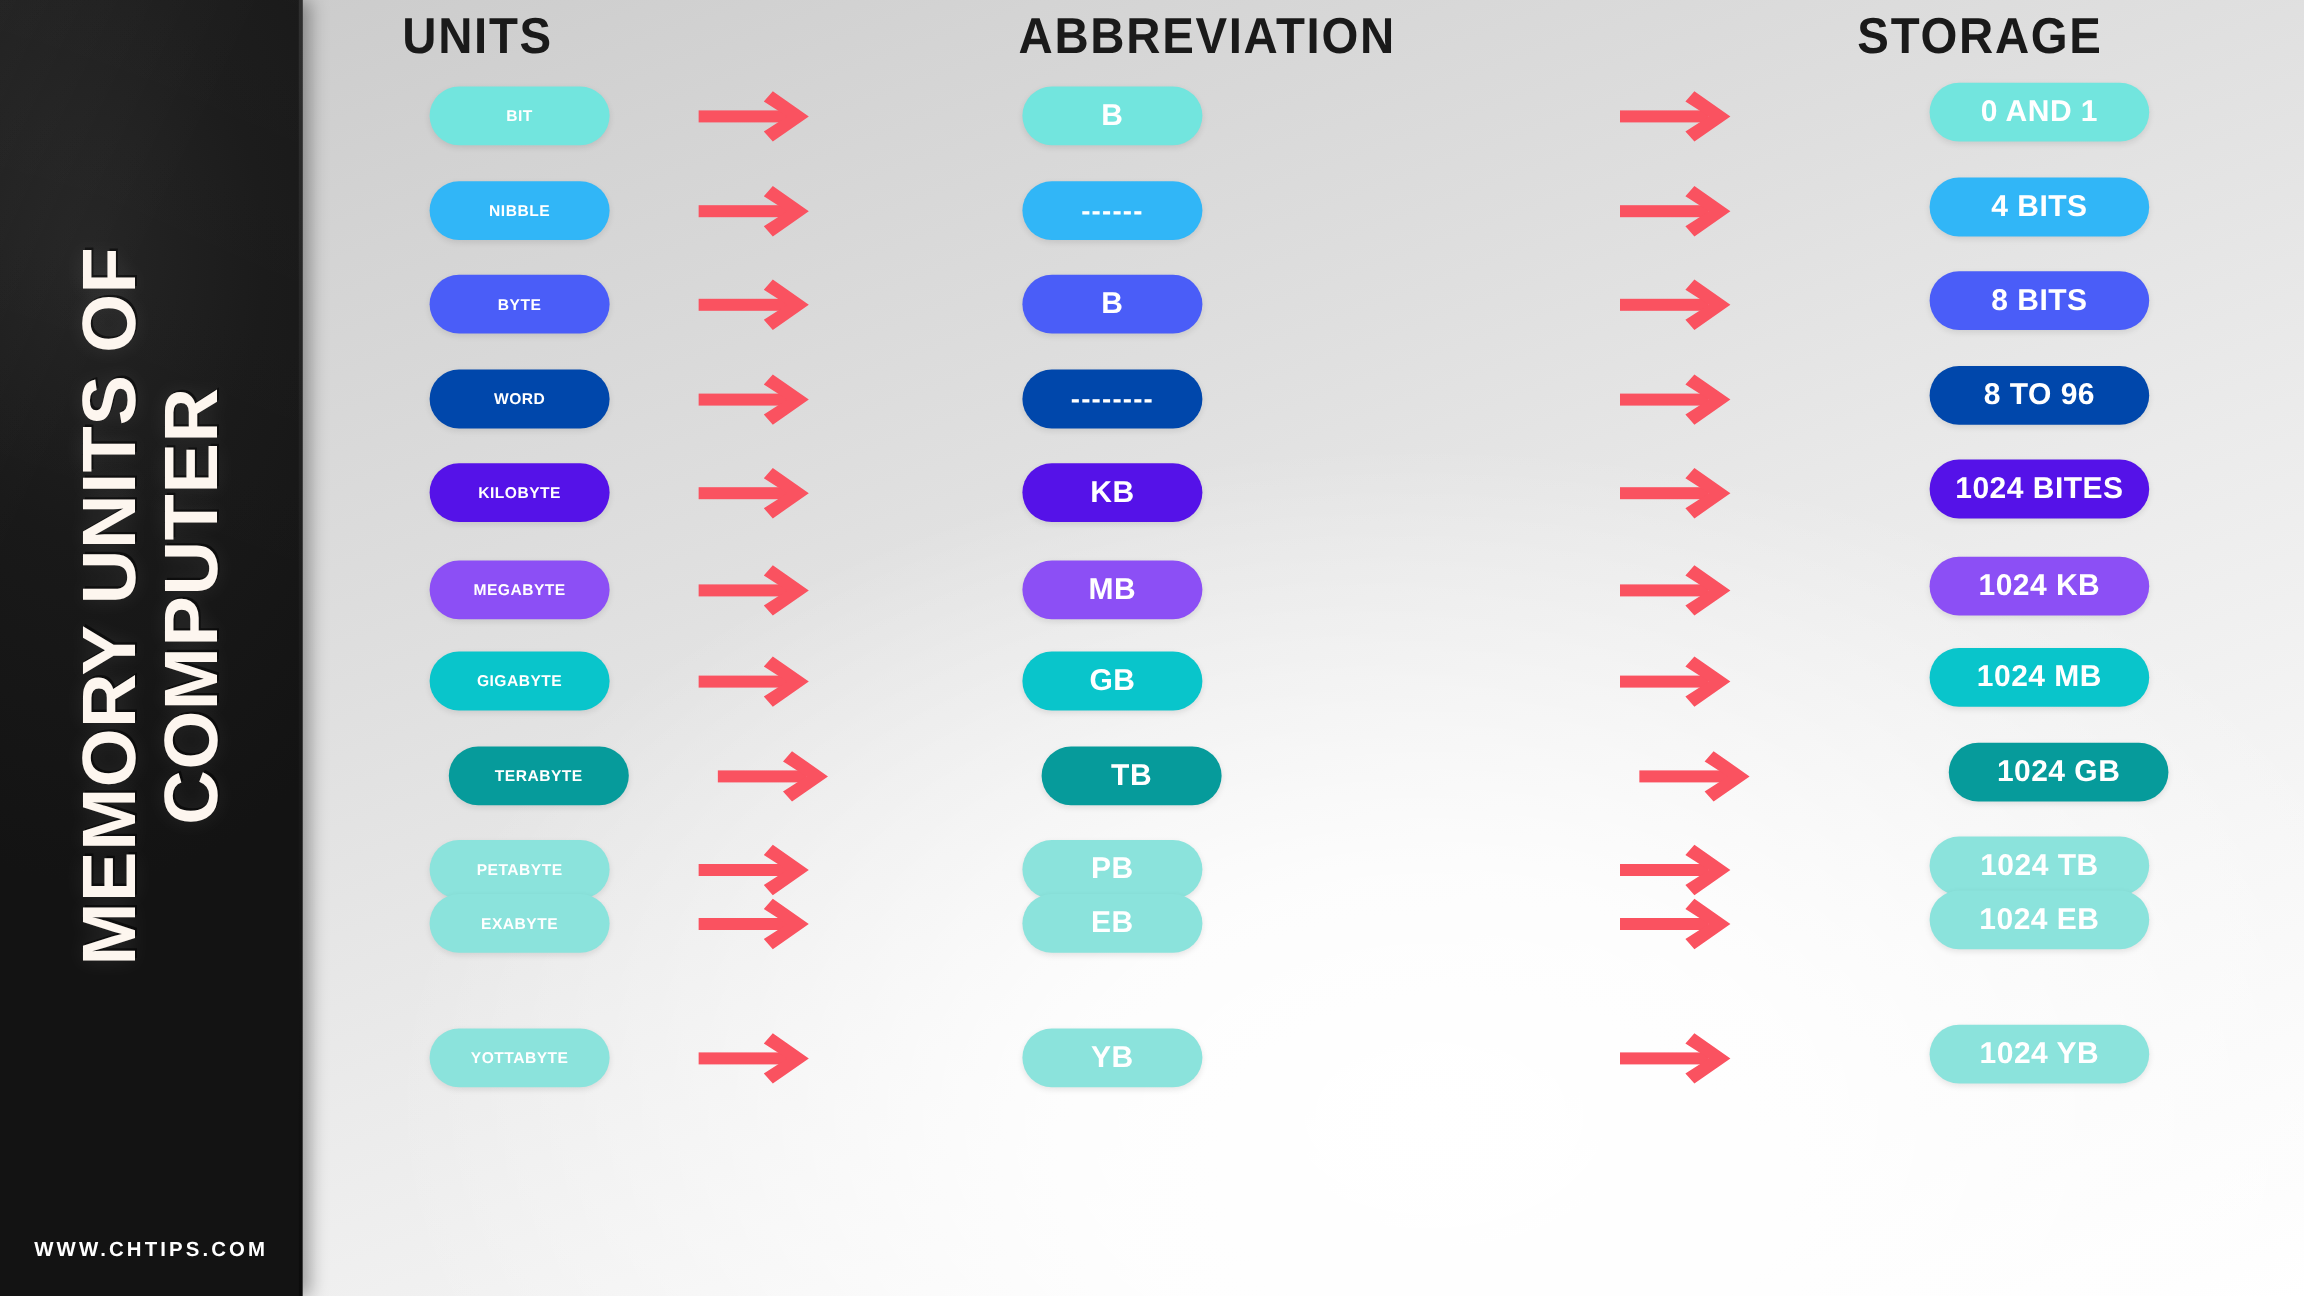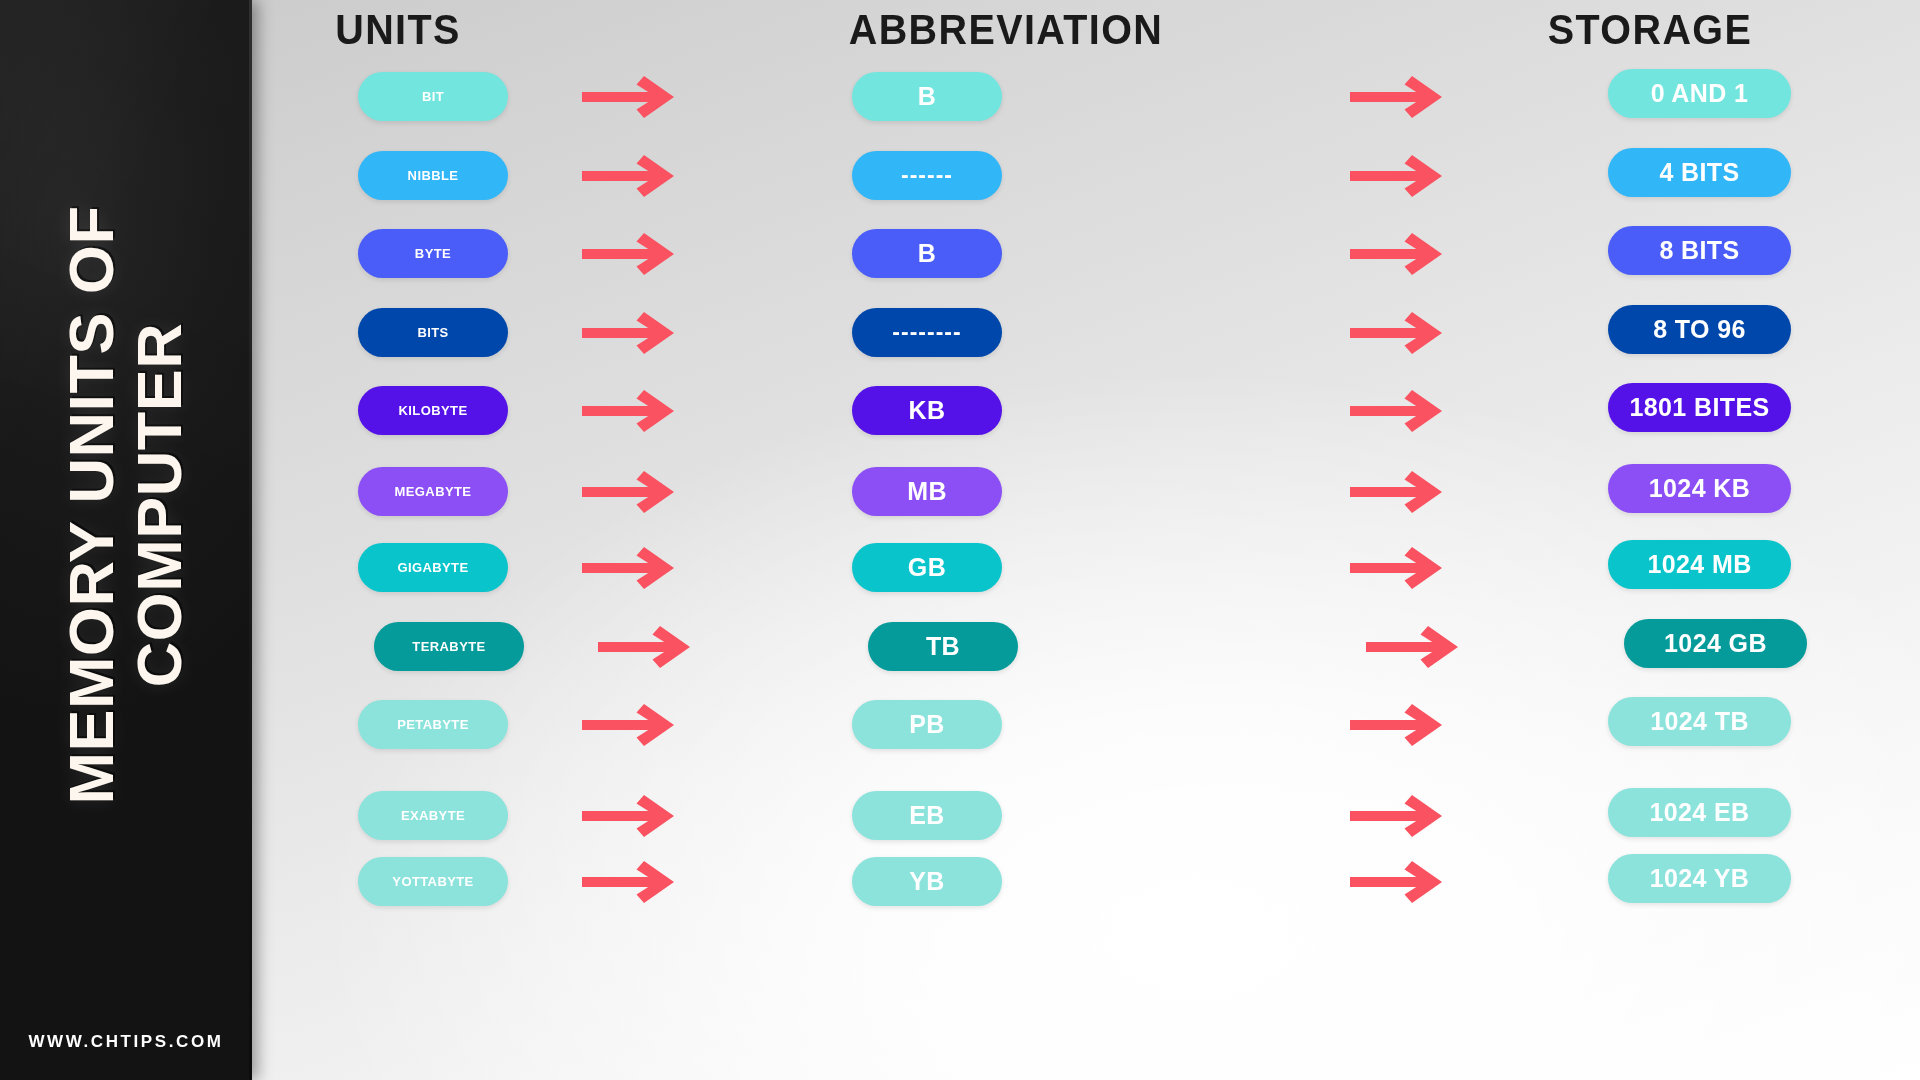--- a/index.html
+++ b/index.html
@@ -238,21 +238,21 @@
             <rect x="0" y="18" width="74" height="10" fill="#FA5260"></rect>
             <path d="M62 2 L92 23 L62 44 L54.5 35.5 L74 23 L54.5 10.5 Z" fill="#FA5260"></path>
           </svg>
         </div>
         <div class="pill pill-store" style="background:#4A5DF8">
           <span>8 BITS</span>
         </div>
       </div>
       <div class="row" style="top: 307.5px;">
         <div class="pill pill-unit" style="background:#0047AB">
-          <span>BITS</span>
+          <span>WORD</span>
         </div>
         <div class="arrow arrow-1">
           <svg viewBox="0 0 96 46" xmlns="http://www.w3.org/2000/svg">
             <rect x="0" y="18" width="74" height="10" fill="#FA5260"></rect>
             <path d="M62 2 L92 23 L62 44 L54.5 35.5 L74 23 L54.5 10.5 Z" fill="#FA5260"></path>
           </svg>
         </div>
         <div class="pill pill-abbr dashes" style="background:#0047AB">
           <span>--------</span>
         </div>
@@ -279,21 +279,21 @@
         <div class="pill pill-abbr" style="background:#5512E8">
           <span>KB</span>
         </div>
         <div class="arrow arrow-2">
           <svg viewBox="0 0 96 46" xmlns="http://www.w3.org/2000/svg">
             <rect x="0" y="18" width="74" height="10" fill="#FA5260"></rect>
             <path d="M62 2 L92 23 L62 44 L54.5 35.5 L74 23 L54.5 10.5 Z" fill="#FA5260"></path>
           </svg>
         </div>
         <div class="pill pill-store" style="background:#5512E8">
-          <span>1801 BITES</span>
+          <span>1024 BITES</span>
         </div>
       </div>
       <div class="row" style="top: 467px;">
         <div class="pill pill-unit" style="background:#8C4FF5">
           <span>MEGABYTE</span>
         </div>
         <div class="arrow arrow-1">
           <svg viewBox="0 0 96 46" xmlns="http://www.w3.org/2000/svg">
             <rect x="0" y="18" width="74" height="10" fill="#FA5260"></rect>
             <path d="M62 2 L92 23 L62 44 L54.5 35.5 L74 23 L54.5 10.5 Z" fill="#FA5260"></path>
@@ -374,21 +374,21 @@
         <div class="arrow arrow-2">
           <svg viewBox="0 0 96 46" xmlns="http://www.w3.org/2000/svg">
             <rect x="0" y="18" width="74" height="10" fill="#FA5260"></rect>
             <path d="M62 2 L92 23 L62 44 L54.5 35.5 L74 23 L54.5 10.5 Z" fill="#FA5260"></path>
           </svg>
         </div>
         <div class="pill pill-store" style="background:#8BE3DC">
           <span>1024 TB</span>
         </div>
       </div>
-      <div class="row" style="top: 791px;">
+      <div class="row" style="top: 745px;">
         <div class="pill pill-unit" style="background:#8BE3DC">
           <span>EXABYTE</span>
         </div>
         <div class="arrow arrow-1">
           <svg viewBox="0 0 96 46" xmlns="http://www.w3.org/2000/svg">
             <rect x="0" y="18" width="74" height="10" fill="#FA5260"></rect>
             <path d="M62 2 L92 23 L62 44 L54.5 35.5 L74 23 L54.5 10.5 Z" fill="#FA5260"></path>
           </svg>
         </div>
         <div class="pill pill-abbr" style="background:#8BE3DC">

